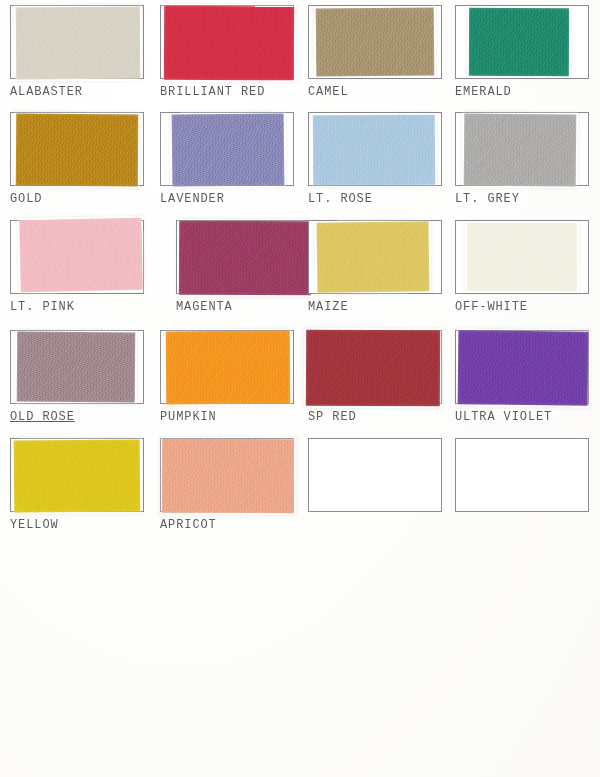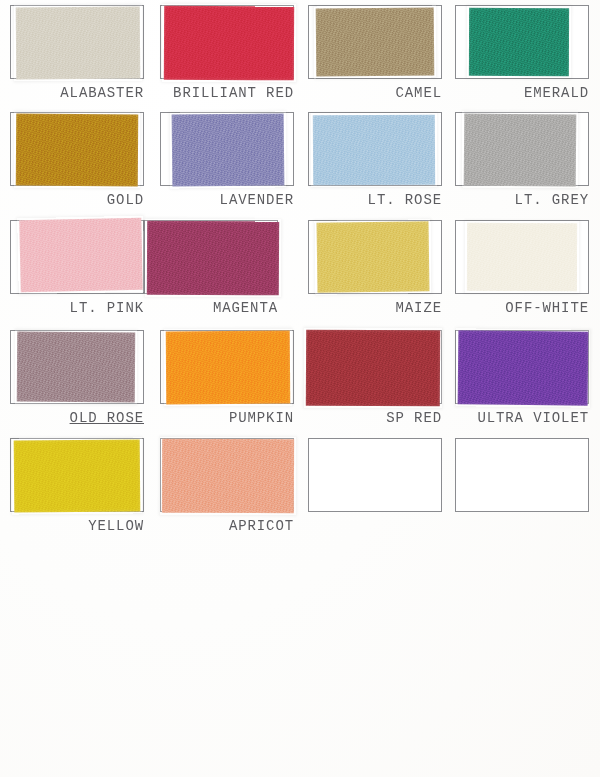--- a/index.html
+++ b/index.html
@@ -84,23 +84,23 @@
       inset 0 0 4px 1px rgba(255,255,255,0.30),
       0 0 3px 1px rgba(0,0,0,0.05);
     pointer-events: none;
   }
 
   .label {
     position: absolute;
     left: 0;
     top: 80px;
     width: 134px;
-    text-align: right;
+    text-align: left;
     font-family: "Liberation Mono", "DejaVu Sans Mono", monospace;
-    font-size: 14px;
+    font-size: 12px;
     letter-spacing: 0.9px;
     color: #5c5c60;
     white-space: nowrap;
   }
 </style>
 </head>
 <body>
 
 <div class="page"></div>
 
@@ -143,21 +143,21 @@
     <div class="cell" style="left: 455px; top: 112px;">
       <div class="frame" style="border-color: rgb(139, 140, 144);"></div>
       <div class="swatch" title="LT. GREY" style="background: rgb(169, 168, 166); left: 9px; top: 2px; width: 112px; height: 72px; transform: rotate(0.5deg);"></div>
       <div class="label" style="color: rgb(92, 92, 96);">LT. GREY</div>
     </div>
     <div class="cell" style="left: 10px; top: 220px;">
       <div class="frame" style="border-color: rgb(139, 140, 144);"></div>
       <div class="swatch" title="LT. PINK" style="background: rgb(241, 185, 192); left: 10px; top: -1px; width: 122px; height: 72px; transform: rotate(-1.2deg);"></div>
       <div class="label" style="color: rgb(92, 92, 96);">LT. PINK</div>
     </div>
-    <div class="cell" style="left: 144px; top: 220px;">
+    <div class="cell" style="left: 176px; top: 220px;">
       <div class="frame" style="border-color: rgb(139, 140, 144);"></div>
       <div class="swatch" title="MAGENTA" style="background: rgb(151, 57, 94); left: 3px; top: 1px; width: 132px; height: 74px; transform: rotate(0.3deg);"></div>
       <div class="label" style="color: rgb(92, 92, 96);">MAGENTA</div>
     </div>
     <div class="cell" style="left: 308px; top: 220px;">
       <div class="frame" style="border-color: rgb(139, 140, 144);"></div>
       <div class="swatch" title="MAIZE" style="background: rgb(220, 196, 94); left: 9px; top: 2px; width: 112px; height: 70px; transform: rotate(-0.8deg);"></div>
       <div class="label" style="color: rgb(92, 92, 96);">MAIZE</div>
     </div>
     <div class="cell" style="left: 455px; top: 220px; padding-left: 32px;">

